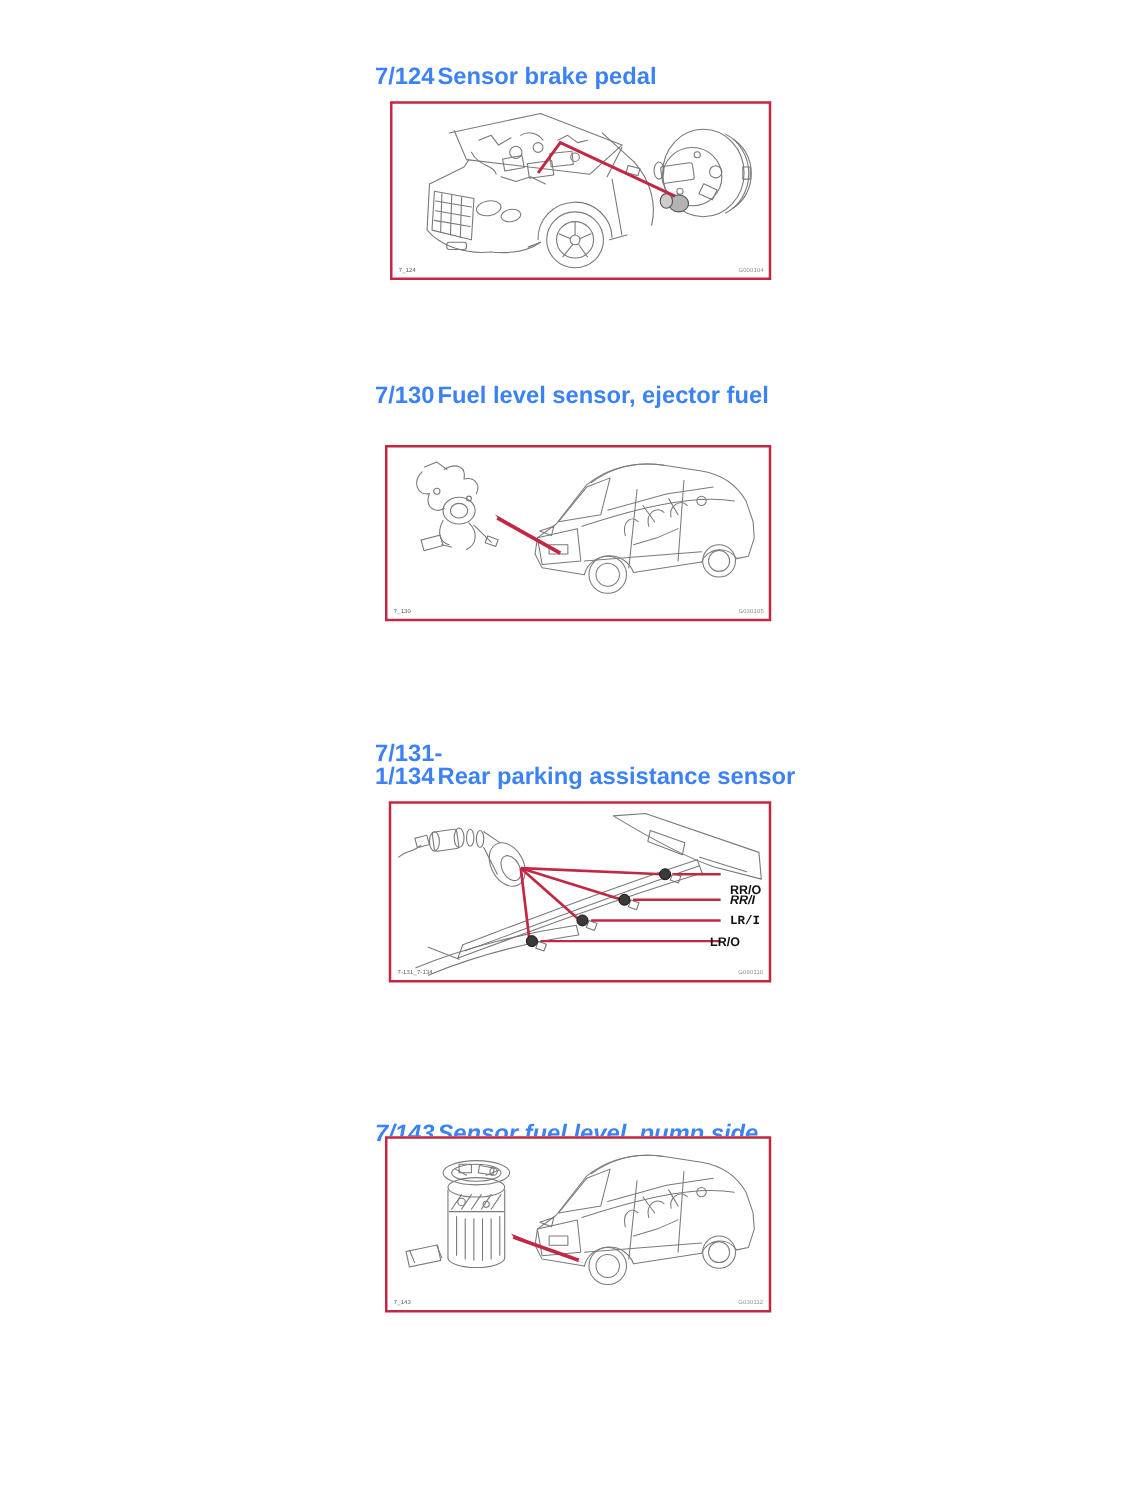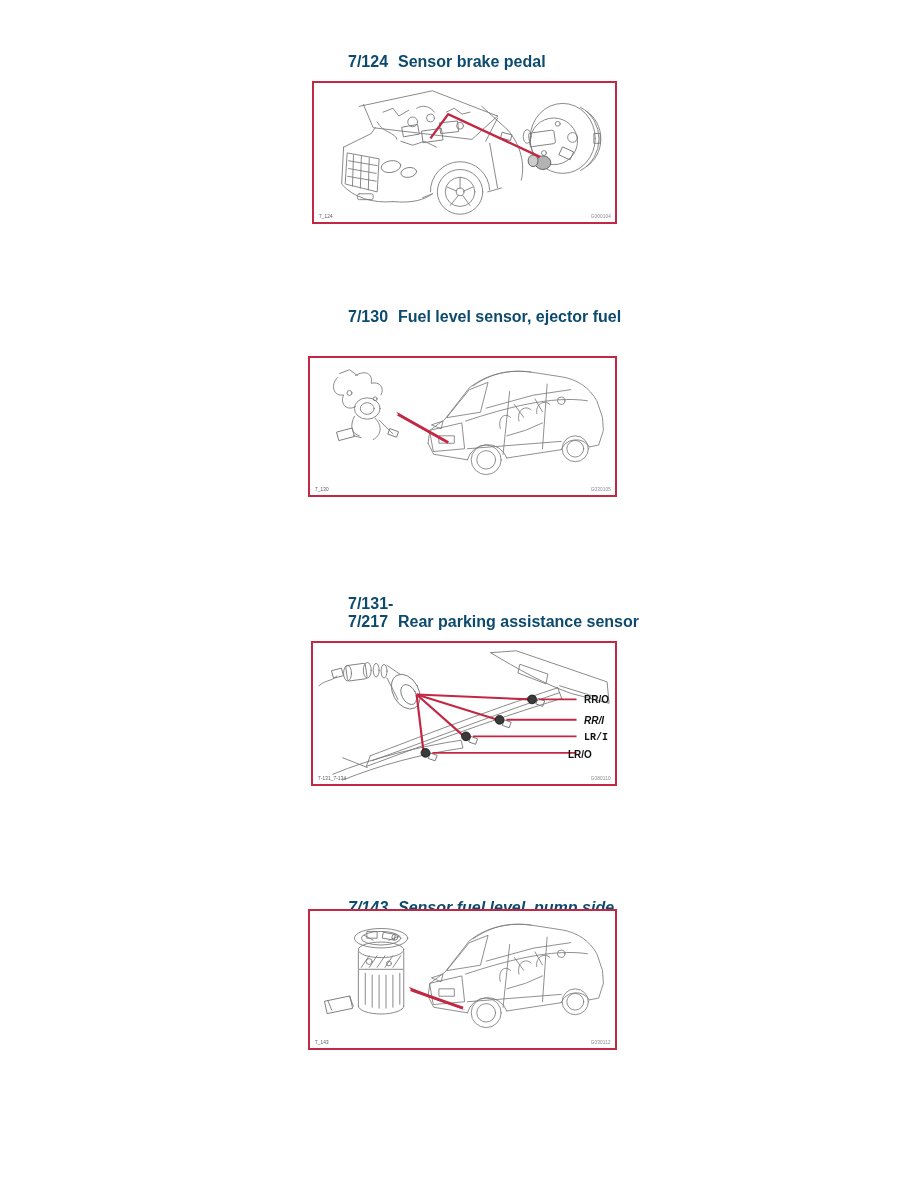--- a/index.html
+++ b/index.html
@@ -1,18 +1,18 @@
 <!DOCTYPE html>
 <html><head>
 <meta charset="utf-8">
 <style>
   html,body{margin:0;padding:0;background:#ffffff;}
   #page{position:relative;width:918px;height:1188px;background:#ffffff;overflow:hidden;
         font-family:"Liberation Sans", sans-serif;}
-  .heading{position:absolute;left:300px;color:#0c4a6e;font-weight:bold;font-size:16px;line-height:18px;margin-left:48px;}
+  .heading{position:absolute;left:300px;color:#3b82f6;font-weight:bold;font-size:19px;line-height:18px;}
   .hline{display:flex;}
   .hnum{display:inline-block;min-width:50px;white-space:pre;}
   .htitle{display:inline-block;}
   .figbox{position:absolute;border:2px solid #c22743;background:#ffffff;box-sizing:border-box;}
   .figbox svg{display:block;width:100%;height:100%;}
   .figcode{position:absolute;font-size:6px;transform:scale(0.78);color:#555;letter-spacing:0.2px;}
   .figcode.left{left:5px;bottom:3px;transform-origin:left bottom;}
   .figcode.right{right:4px;bottom:3px;transform-origin:right bottom;color:#8a8a8a;}
   .psensor-label{position:absolute;font-weight:bold;font-size:10px;color:#111;line-height:12px;}
   
@@ -167,21 +167,21 @@
     <span class="figcode left">7_130</span>
     <span class="figcode right">G030105</span>
   </div>
 
   <div class="heading h3">
     <div class="hline">
       <span class="hnum">7/131-</span>
       <span class="htitle"></span>
     </div>
     <div class="hline">
-      <span class="hnum">7/217</span>
+      <span class="hnum">1/134</span>
       <span class="htitle">Rear parking assistance sensor</span>
     </div>
   </div>
 
   <div class="figbox b3">
     <svg viewBox="0 0 306 145" preserveAspectRatio="none">
       <g class="art">
 
         <path d="M6,44 C12,38 18,40 24,34"></path>
         <rect x="20" y="27" width="10" height="8" transform="rotate(-15 25 31)"></rect>
@@ -226,21 +226,21 @@
         <circle cx="114" cy="113" r="4.5"></circle>
       </g>
 
       <g class="red" stroke-width="2">
         <line x1="229" y1="58" x2="267" y2="58"></line>
         <line x1="196" y1="79" x2="267" y2="79"></line>
         <line x1="162" y1="96" x2="267" y2="96"></line>
         <line x1="121" y1="113" x2="267" y2="113"></line>
       </g>
     </svg>
-    <span class="psensor-label" style="left:271px;top:51px;">RR/O</span>
+    <span class="psensor-label" style="left:271px;top:64px;">RR/O</span>
     <span class="psensor-label" style="left:271px;top:72px;font-style:italic;">RR/I</span>
     <span class="psensor-label" style="left:271px;top:89px;font-family:Liberation Mono, monospace;">LR/I</span>
     <span class="psensor-label" style="left:255px;top:106px;">LR/O</span>
     <span class="figcode left">7-131_7-134</span>
     <span class="figcode right">G080110</span>
   </div>
 
   <div class="heading h4">
     <div class="hline">
       <span class="hnum">7/143</span>

